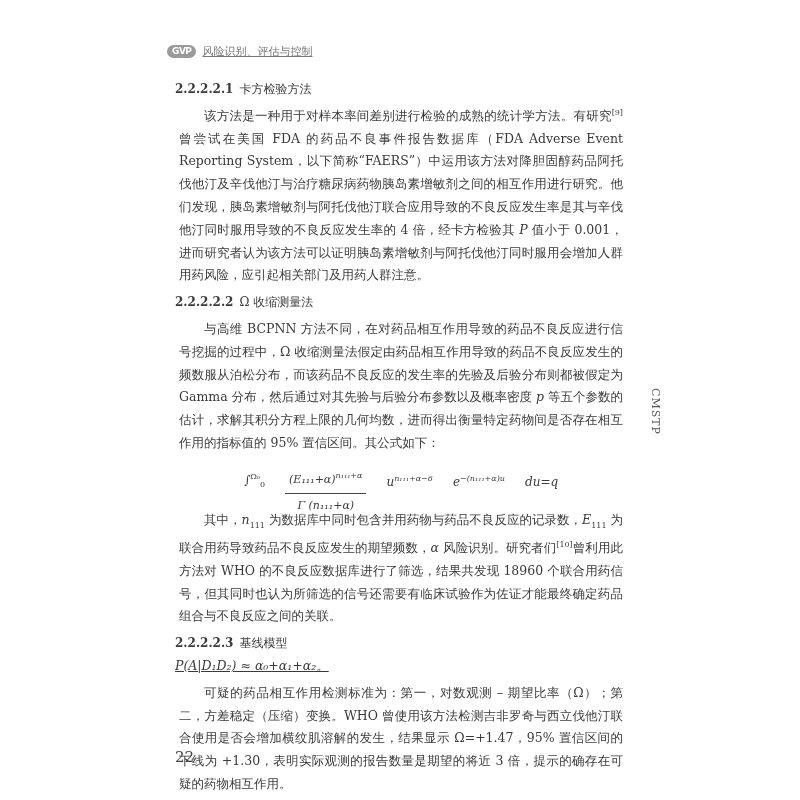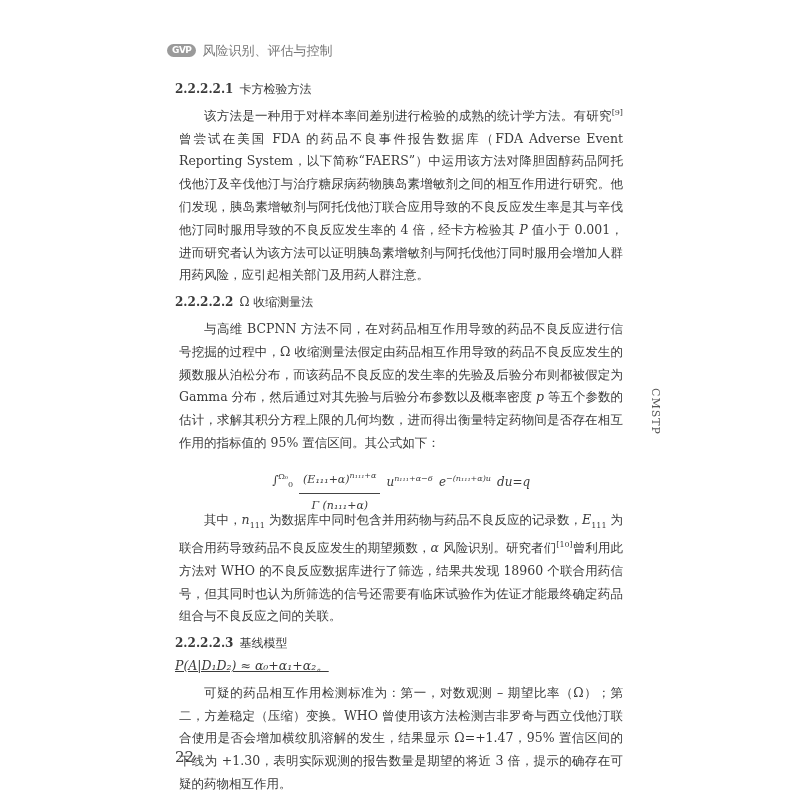--- a/index.html
+++ b/index.html
@@ -5,42 +5,42 @@
   html, body { margin: 0; padding: 0; }
   body {
     width: 800px; height: 800px; background: #ffffff; position: relative; overflow: hidden;
     font-family: "DejaVu Serif", "Liberation Serif", serif; color: #3a3a3a;
   }
   .header {
     position: absolute; left: 167px; top: 40px; height: 22px;
     display: flex; align-items: center; gap: 6px;
   }
   .logo {
-    display: flex; align-items: flex-start; height: 14px;
+    display: flex; align-items: center; height: 14px;
   }
   .logo-pill {
     background: #9a9a9a; color: #fff; font-family: "DejaVu Sans", sans-serif;
     font-size: 9px; font-weight: bold; border-radius: 7px; padding: 0 5px; height: 13px;
     line-height: 13px; letter-spacing: -0.5px;
   }
   .header-title {
-    font-family: "DejaVu Sans", sans-serif; font-size: 13px; color: #777;
+    font-family: "DejaVu Sans", sans-serif; font-size: 11px; color: #777; text-decoration: underline;
   }
   .content {
     position: absolute; left: 175px; top: 78px; width: 452px;
     font-size: 12.5px; line-height: 22.8px; text-align: justify;
   }
   .h4 { font-weight: bold; font-size: 12px; margin: 0; }
   .h4 .title-zh { font-weight: normal; margin-left: 6px; }
   p { margin: 4px; text-indent: 2em; }
   sup { font-size: 8px; vertical-align: 5px; line-height: 0; }
   .i { font-style: italic; }
   .formula {
     text-align: center; margin: 8px 0 6px 0; font-size: 12px; height: 40px;
-    display: flex; justify-content: center; align-items: center; gap: 6px;
+    display: flex; justify-content: center; align-items: center; gap: 20px;
   }
   .frac { display: inline-flex; flex-direction: column; align-items: center; font-size: 11px; }
   .frac .num { border-bottom: 1px solid #444; padding: 0 4px 1px; margin-top: 22px; }
   .frac .den { padding: 1px 4px 0; }
   .small { font-size: 8px; }
   .sidebar-mark {
     position: absolute; left: 662px; top: 388px; font-family: "DejaVu Serif", serif;
     font-size: 11px; color: #555; transform: rotate(90deg); transform-origin: left top; letter-spacing: 1px;
   }
   .page-number {

